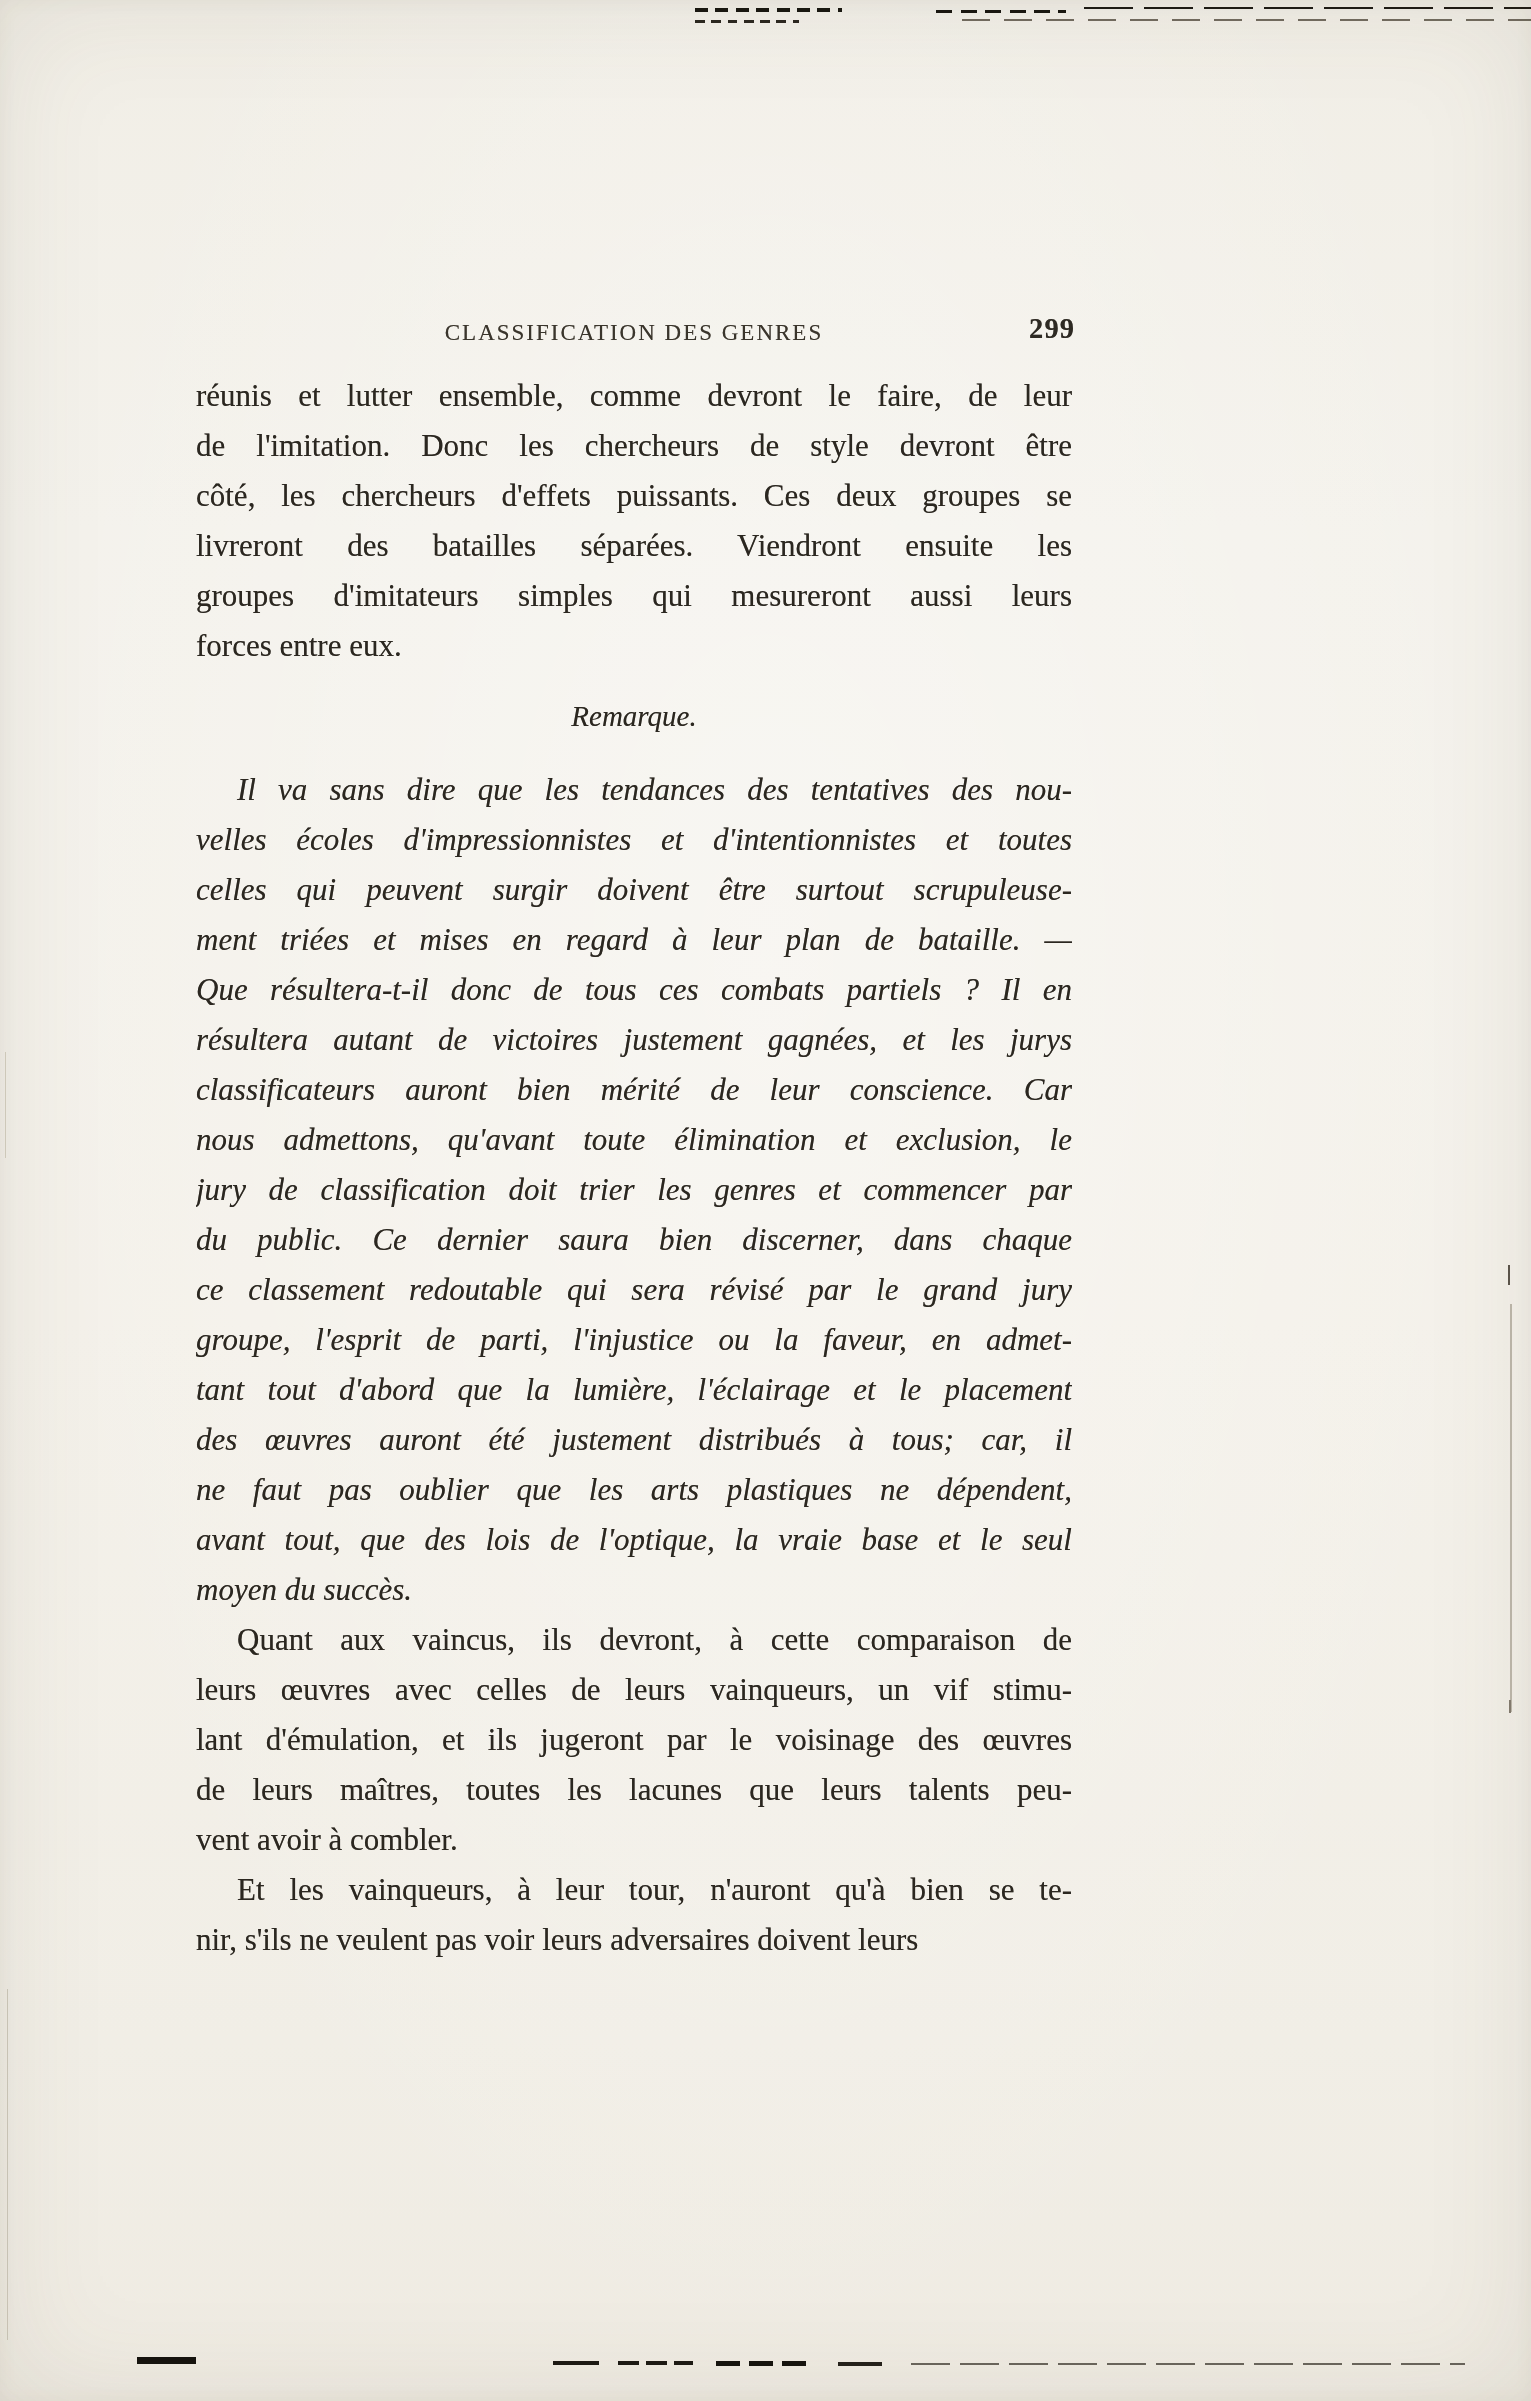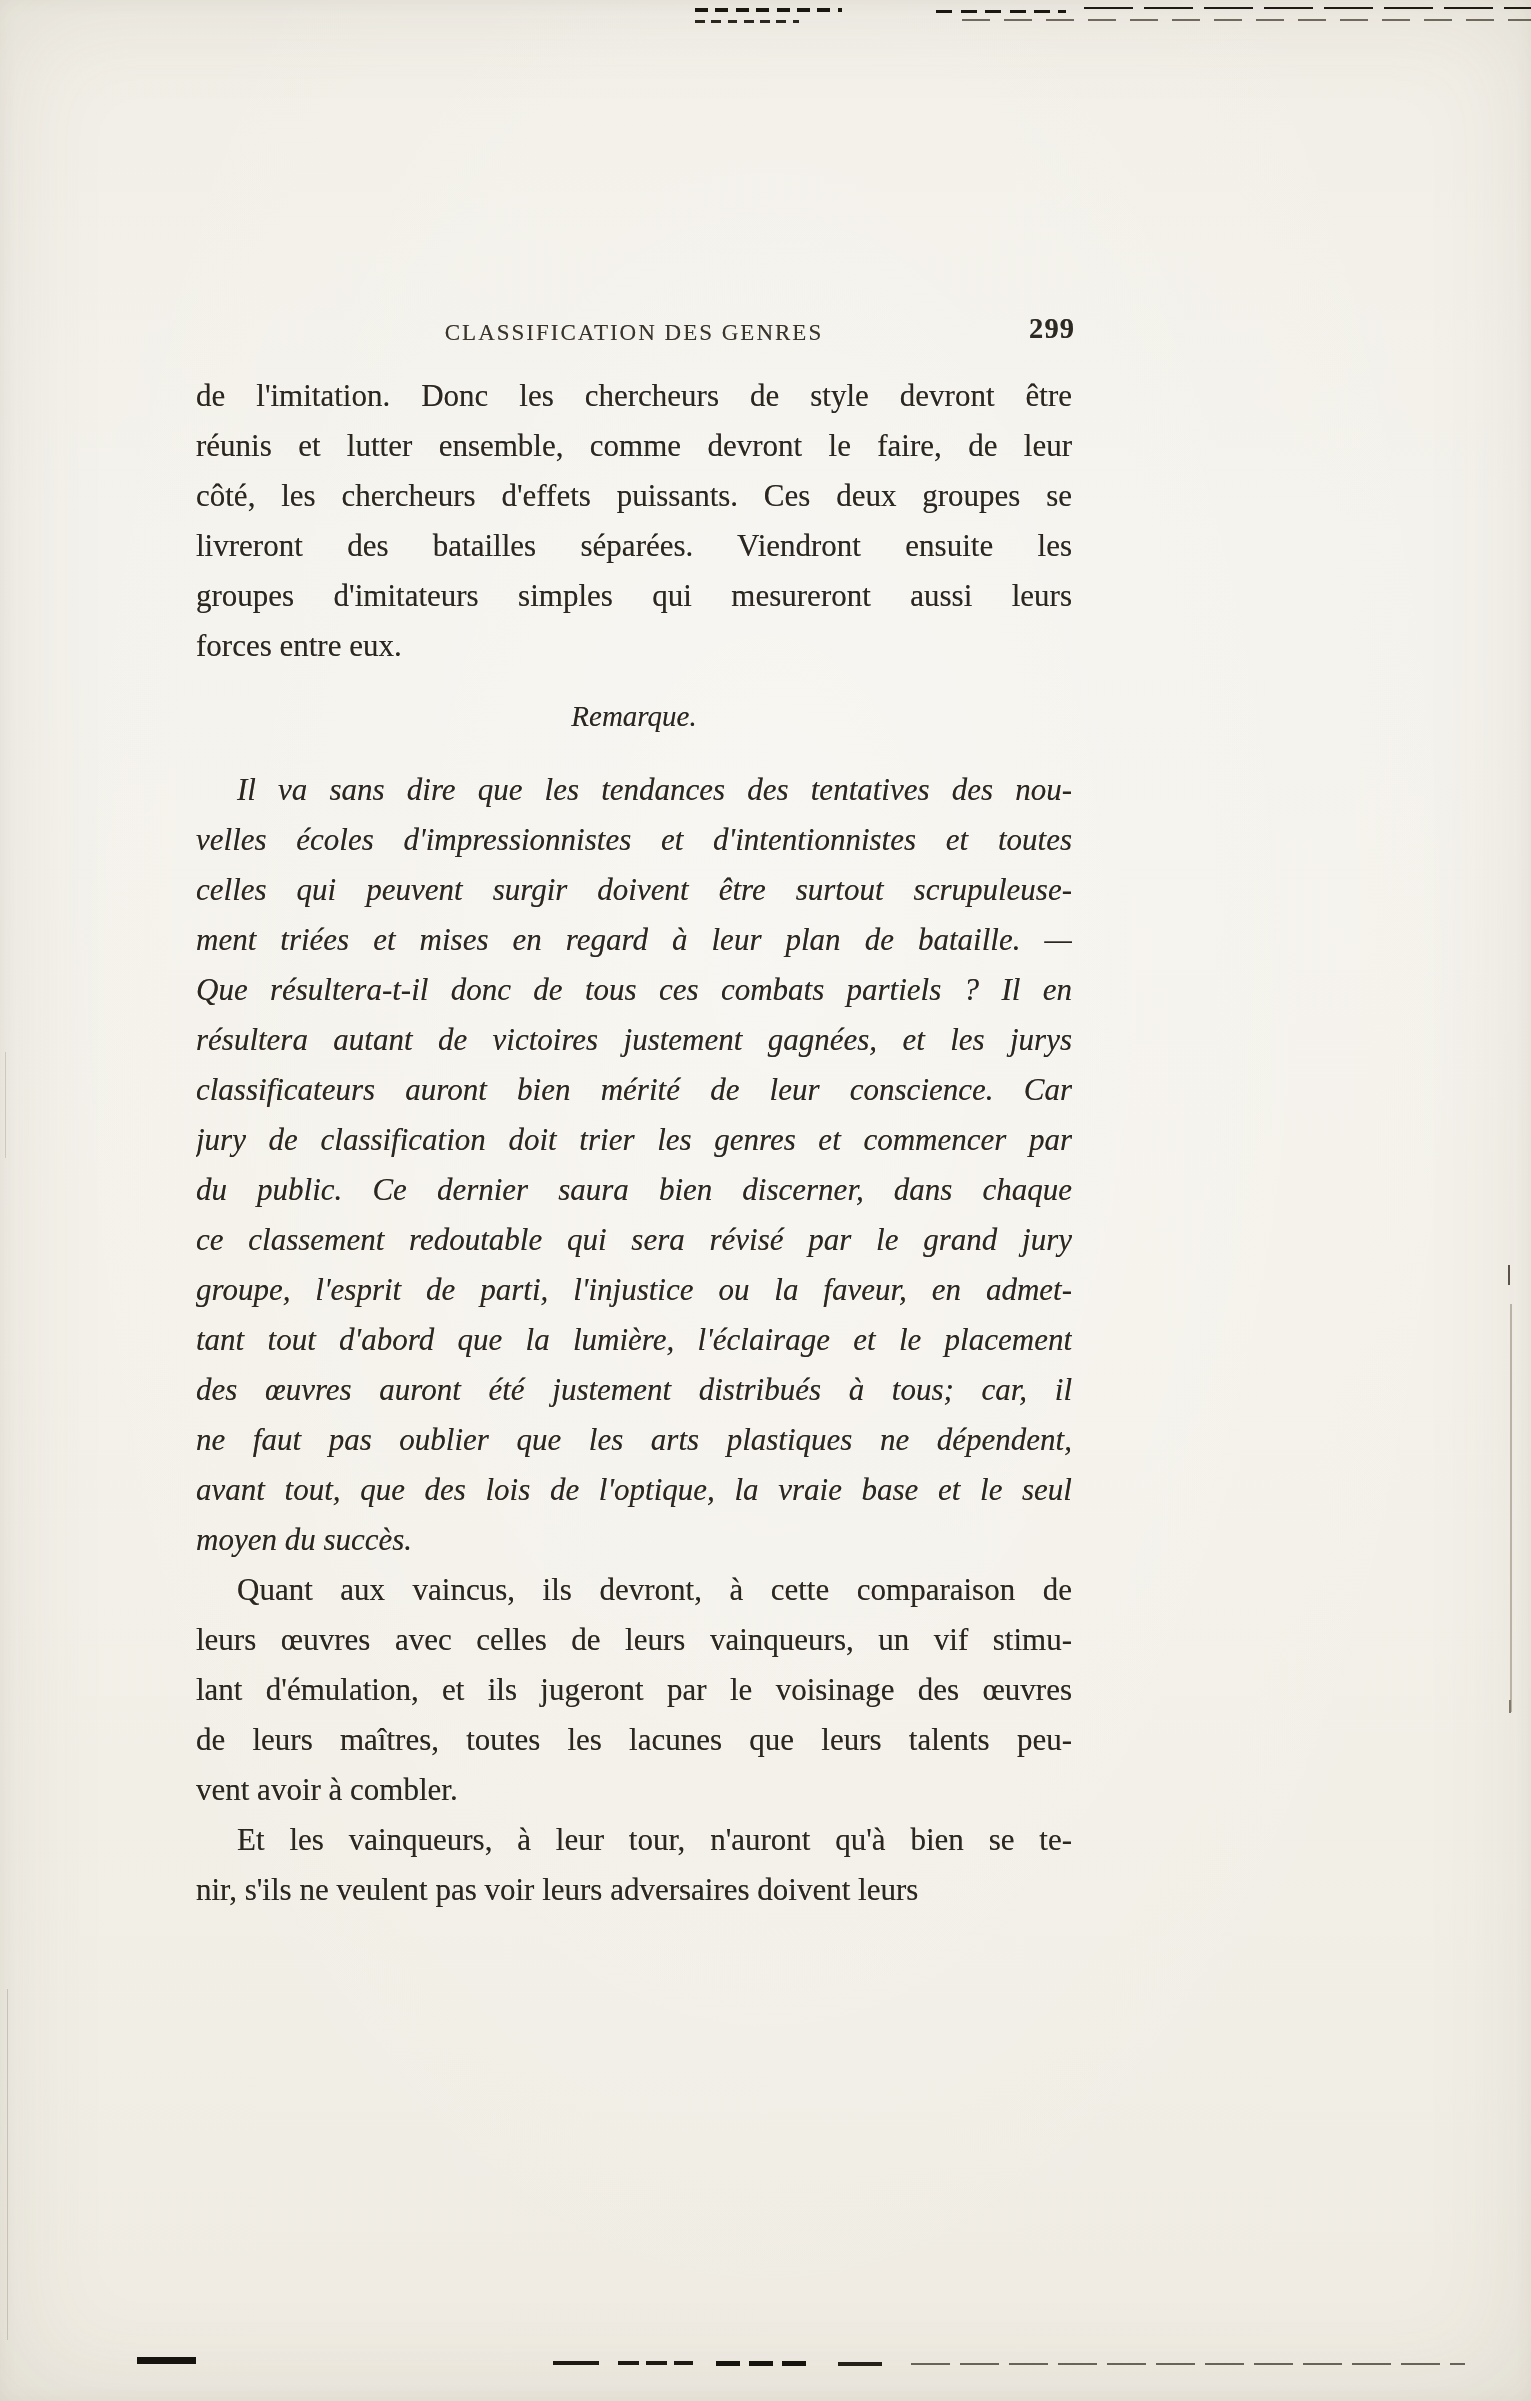--- a/index.html
+++ b/index.html
@@ -116,36 +116,37 @@
   <div class="artifact art-left-line"></div>
   <div class="artifact art-left-crease"></div>
 
   <div class="text-block">
     <div class="running-head">
       <span class="running-title">CLASSIFICATION DES GENRES</span>
       <span class="page-number">299</span>
     </div>
     <div class="page-body">
         <div class="paragraph">
+          <div class="line">réunis et lutter ensemble, comme devront le faire, de leur</div>
           <div class="line">de l'imitation. Donc les chercheurs de style devront être</div>
-          <div class="line">réunis et lutter ensemble, comme devront le faire, de leur</div>
           <div class="line">côté, les chercheurs d'effets puissants. Ces deux groupes se</div>
           <div class="line">livreront des batailles séparées. Viendront ensuite les</div>
           <div class="line">groupes d'imitateurs simples qui mesureront aussi leurs</div>
           <div class="line last">forces entre eux.</div>
         </div>
         <div class="section-heading">Remarque.</div>
         <div class="paragraph">
           <div class="line indent">Il va sans dire que les tendances des tentatives des nou-</div>
           <div class="line">velles écoles d'impressionnistes et d'intentionnistes et toutes</div>
           <div class="line">celles qui peuvent surgir doivent être surtout scrupuleuse-</div>
           <div class="line">ment triées et mises en regard à leur plan de bataille. —</div>
           <div class="line">Que résultera-t-il donc de tous ces combats partiels ? Il en</div>
           <div class="line">résultera autant de victoires justement gagnées, et les jurys</div>
           <div class="line">classificateurs auront bien mérité de leur conscience. Car</div>
+          <div class="line">nous admettons, qu'avant toute élimination et exclusion, le</div>
           <div class="line">jury de classification doit trier les genres et commencer par</div>
           <div class="line">du public. Ce dernier saura bien discerner, dans chaque</div>
           <div class="line">ce classement redoutable qui sera révisé par le grand jury</div>
           <div class="line">groupe, l'esprit de parti, l'injustice ou la faveur, en admet-</div>
           <div class="line">tant tout d'abord que la lumière, l'éclairage et le placement</div>
           <div class="line">des œuvres auront été justement distribués à tous; car, il</div>
           <div class="line">ne faut pas oublier que les arts plastiques ne dépendent,</div>
           <div class="line">avant tout, que des lois de l'optique, la vraie base et le seul</div>
           <div class="line last">moyen du succès.</div>
         </div>

